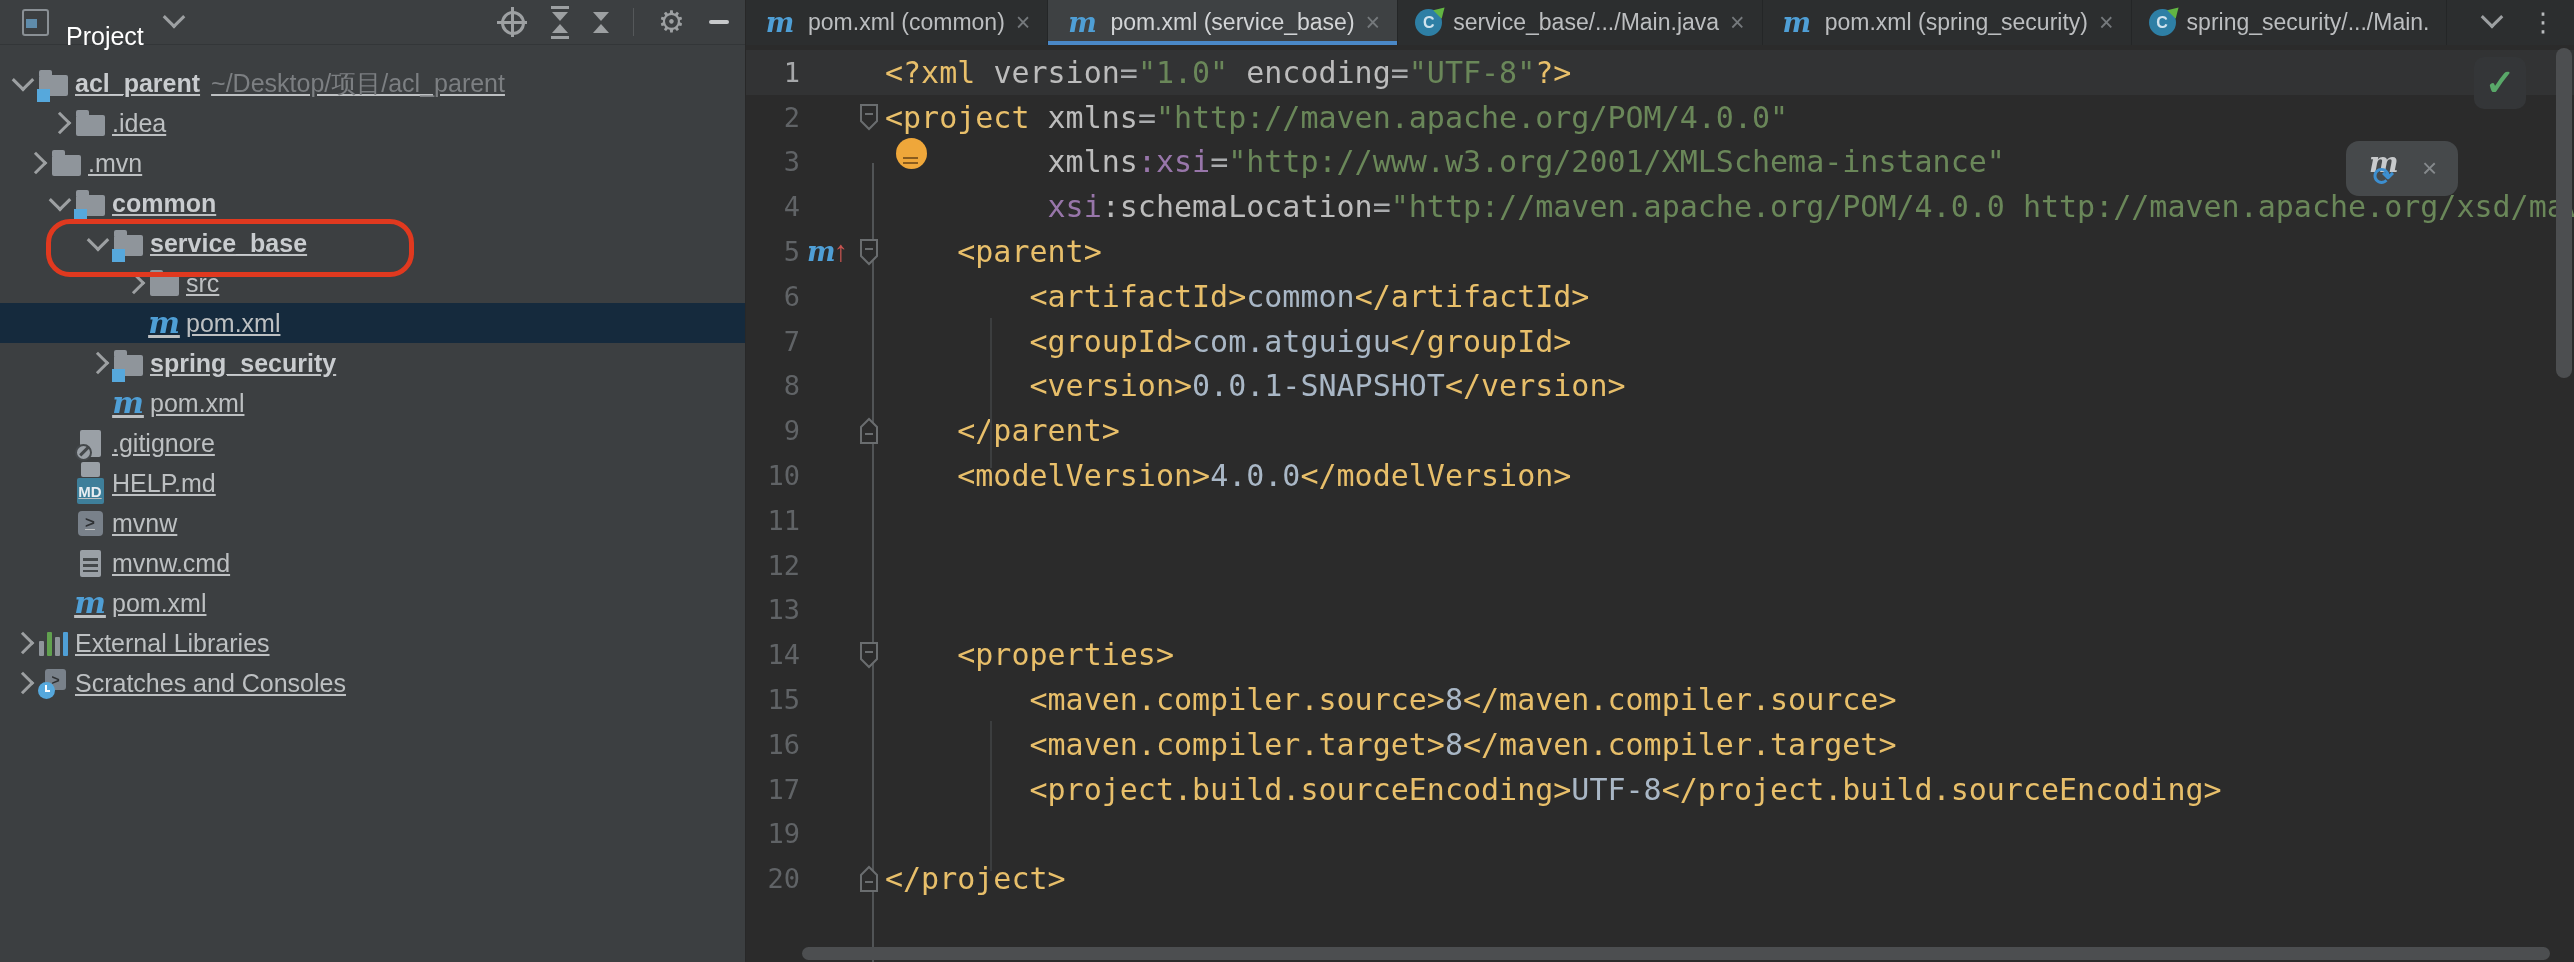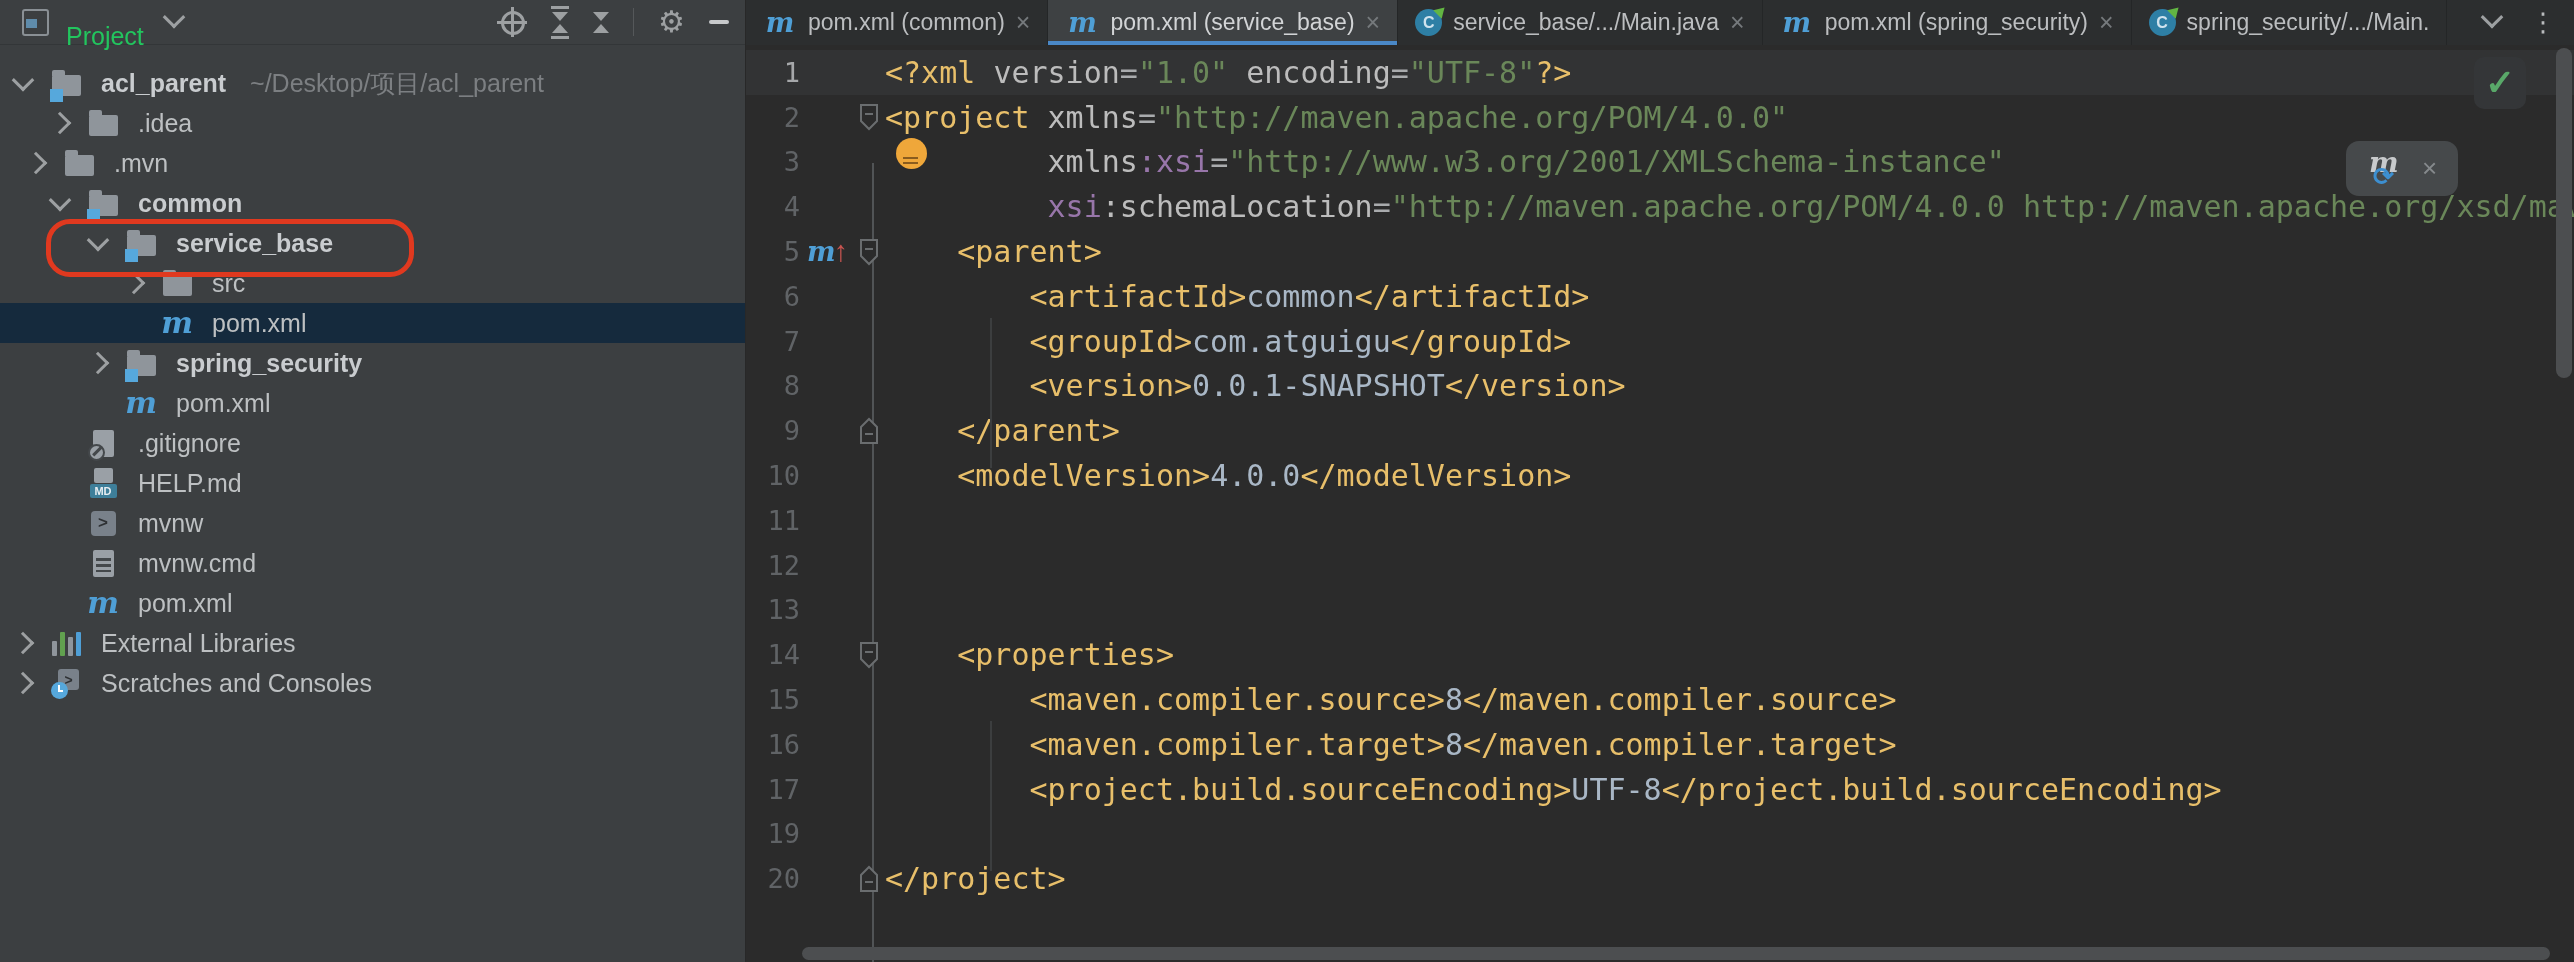--- a/index.html
+++ b/index.html
@@ -16,27 +16,27 @@
     --c-arrow_red:#c75450; --c-check_green:#59a869; --c-folder_gray:#8f959b;
     --c-class_teal:#2e7fa5; --c-run_green:#62b543; --c-scrollbar:#4c4e50;
     --c-widget_bg:#46494b; --c-doc_gray:#9aa0a6; --c-md_badge:#3e7f9a; --c-fold:#6a6d6f;
   }
 
   
   .panel{position:absolute;left:0;top:0;width:746px;height:962px;
          background:var(--c-panel_bg);border-right:1px solid #282828;box-sizing:border-box;}
   .panel-header{position:absolute;left:0;top:0;width:100%;height:45px;
                 display:flex;align-items:center;border-bottom:1px solid #333638;box-sizing:border-box;}
-  .panel-title{color:#22c55e;font-size:25px;margin-left:14px;margin-top:28px;}
+  .panel-title{color:#ffffff;font-size:25px;margin-left:14px;margin-top:28px;}
   .ph-spacer{flex:1;}
   .ph-icons{display:flex;align-items:center;gap:24px;margin-right:16px;}
 
   .tree{position:absolute;left:0;top:45px;width:100%;bottom:0;padding-top:18px;box-sizing:border-box;}
-  .trow{height:40px;display:flex;align-items:center;gap:18px;box-sizing:border-box;
-        color:var(--c-tree_text);font-size:25px;white-space:nowrap;}
+  .trow{height:40px;display:flex;align-items:center;gap:5px;box-sizing:border-box;
+        color:var(--c-tree_text);font-size:25px;white-space:nowrap;text-decoration:underline;}
   .trow.sel{background:var(--c-selection_bg);}
   .trow .bold{font-weight:700;color:#c9cccf;}
   .tpath{color:var(--c-path_gray);margin-left:6px;}
   .chev-spacer{width:16px;flex:none;}
   .annotation{position:absolute;left:46px;top:219px;width:358px;height:48px;
               border:5px solid var(--c-annotation_red);border-radius:24px;pointer-events:none;z-index:5;}
 
   
   .chev{width:13px;height:13px;border-right:3px solid var(--c-icon_gray);
         border-bottom:3px solid var(--c-icon_gray);display:inline-block;flex:none;}
@@ -52,22 +52,22 @@
   .ic-maven{font-family:"DejaVu Serif",serif;font-style:italic;font-weight:700;
             font-size:30px;color:var(--c-maven_blue);line-height:1;}
   .icd{width:21px;height:27px;background:var(--c-doc_gray);border-radius:2px;position:relative;}
   .icd .slash{position:absolute;left:-5px;bottom:-4px;width:13px;height:13px;border:2.5px solid #44484b;
               border-radius:50%;background:var(--c-doc_gray);}
   .icd .slash i{position:absolute;left:48%;top:-1px;width:2.5px;height:12px;background:#44484b;transform:rotate(45deg);}
   .icd .dlines{position:absolute;left:3px;top:8px;width:15px;height:14px;
                background:repeating-linear-gradient(#44484b 0 2.5px,transparent 2.5px 6px);}
   .ic-md{display:flex;flex-direction:column;align-items:center;gap:1px;}
   .ic-md .mdtop{width:19px;height:15px;background:var(--c-doc_gray);border-radius:2px;}
-  .ic-md .mdbadge{width:27px;height:14px;background:var(--c-md_badge);border-radius:2px;
-                  color:#e8eef2;font-size:11px;font-weight:700;display:flex;align-items:center;justify-content:center;}
+  .ic-md .mdbadge{width:27px;height:26px;background:var(--c-md_badge);border-radius:2px;
+                  color:#e8eef2;font-size:15px;font-weight:700;display:flex;align-items:center;justify-content:center;}
   .ic-shell{width:25px;height:25px;background:#79818a;border-radius:4px;color:#2e3134;
             font-weight:700;font-size:17px;display:flex;align-items:center;justify-content:center;}
   .ic-extlib{display:flex;align-items:flex-end;gap:3px;height:26px;}
   .ic-extlib i{width:5px;border-radius:1px;display:block;}
   .ic-scratch{position:relative;width:30px;height:28px;}
   .ic-scratch .sq{position:absolute;right:2px;top:0;width:21px;height:21px;background:#79818a;border-radius:3px;
                   color:#2e3134;font-weight:700;font-size:14px;display:flex;align-items:center;justify-content:center;}
   .ic-scratch .clock{position:absolute;left:0;bottom:-2px;width:17px;height:17px;border-radius:50%;
                      background:#56a8dc;}
   .ic-scratch .clock i{position:absolute;left:7px;top:3px;width:2px;height:6px;background:#fff;}

